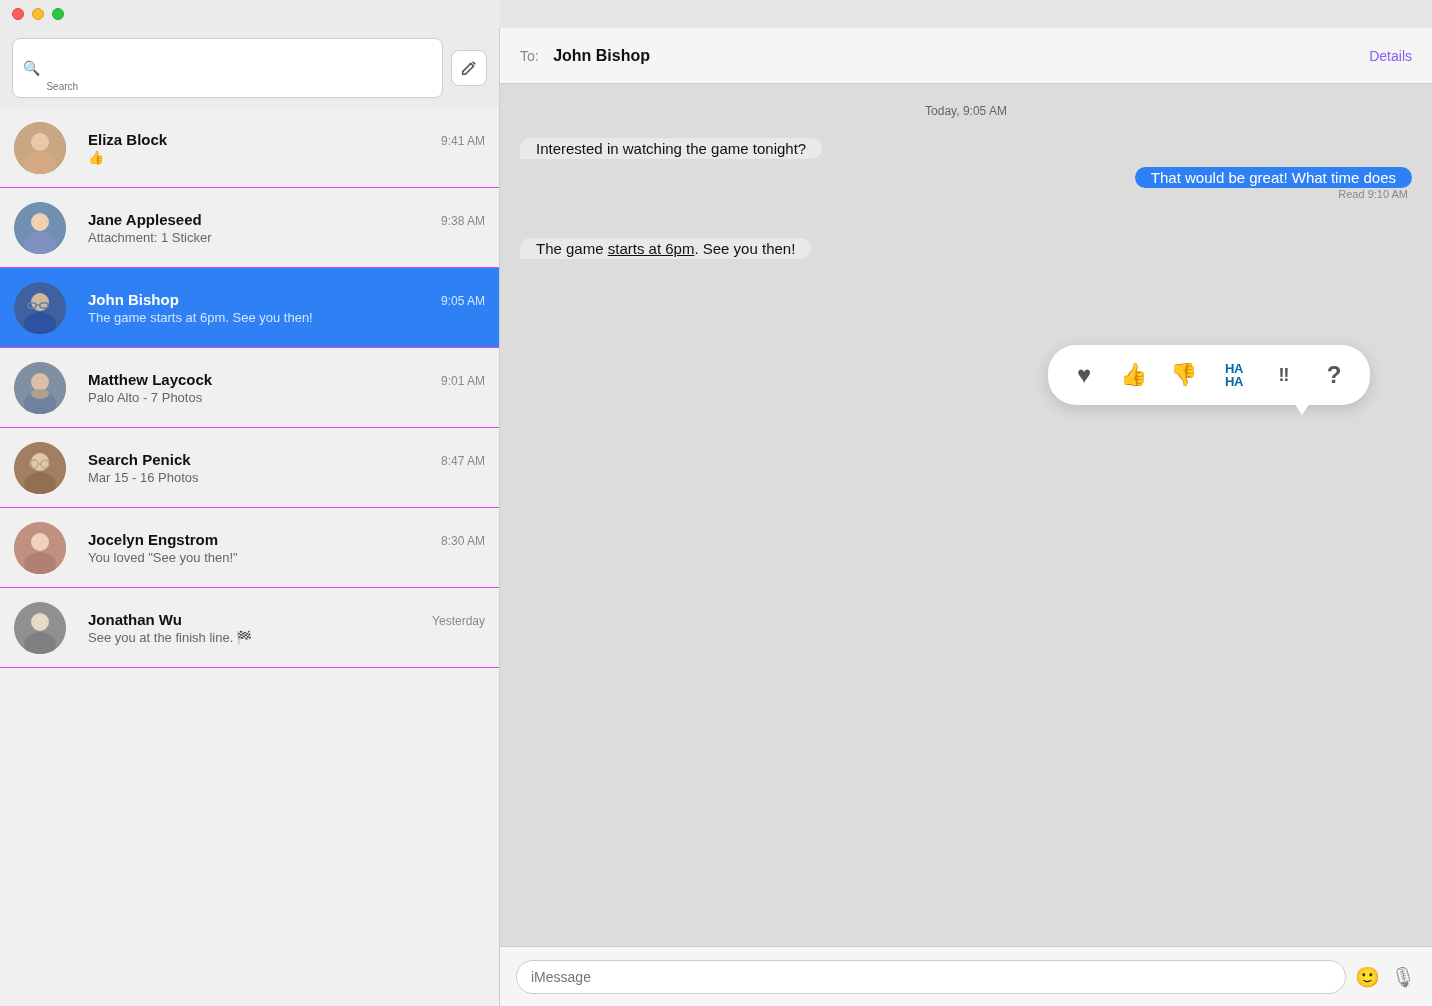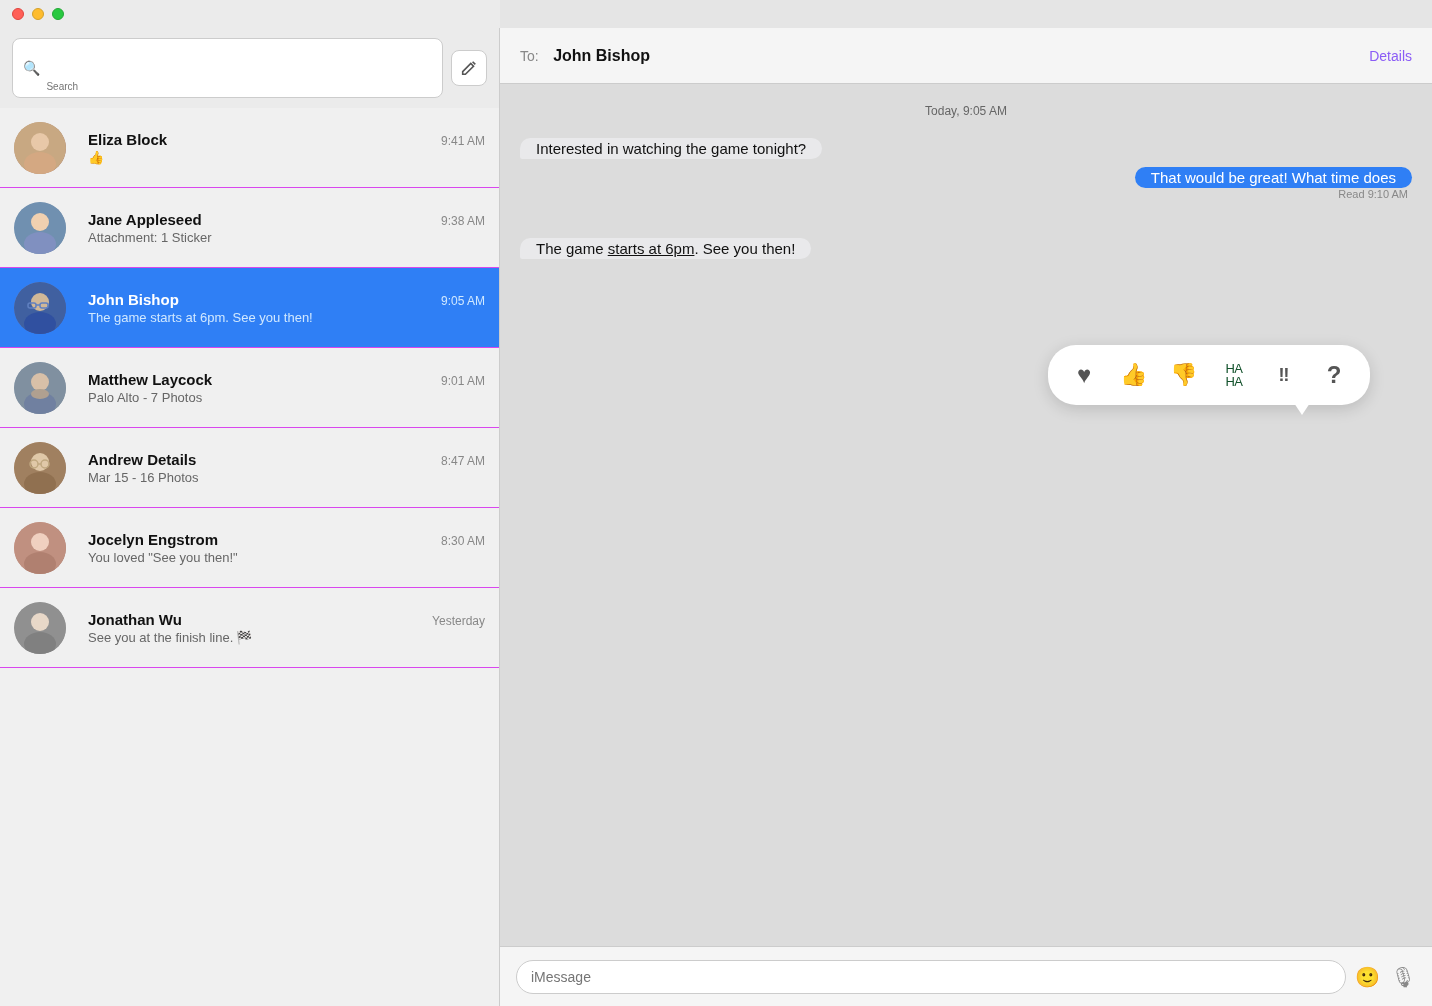--- a/index.html
+++ b/index.html
@@ -315,22 +315,22 @@
       color: #888;
       cursor: pointer;
     }
 
     
     .underline { text-decoration: underline; }
 
     
     .haha-icon {
       font-size: 13px;
-      font-weight: 400;
-      color: #14532d;
+      font-weight: 700;
+      color: #0369a1;
       line-height: 1;
       letter-spacing: -0.5px;
     }
     .exclaim-icon {
       font-size: 18px;
       font-weight: 700;
       color: #555;
     }
   </style>
 </head>
@@ -442,21 +442,21 @@
             <circle cx="26" cy="20" r="9" fill="#e0c8a8"></circle>
             <ellipse cx="26" cy="42" rx="16" ry="12" fill="#907050"></ellipse>
 
             <circle cx="20" cy="22" r="4" fill="none" stroke="#c0a880" stroke-width="1.5"></circle>
             <circle cx="31" cy="22" r="4" fill="none" stroke="#c0a880" stroke-width="1.5"></circle>
             <line x1="24" y1="22" x2="27" y2="22" stroke="#c0a880" stroke-width="1.5"></line>
           </svg>
         </div>
         <div class="conv-info">
           <div class="conv-top">
-            <span class="conv-name">Andrew Details</span>
+            <span class="conv-name">Search Penick</span>
             <span class="conv-time">8:47 AM</span>
           </div>
           <div class="conv-preview">Mar 15 - 16 Photos</div>
         </div>
       </div>
 
       <div class="conv-item">
         <div class="avatar av-jocelyn">
           <svg width="52" height="52" viewBox="0 0 52 52">
             <circle cx="26" cy="26" r="26" fill="#c09080"></circle>

